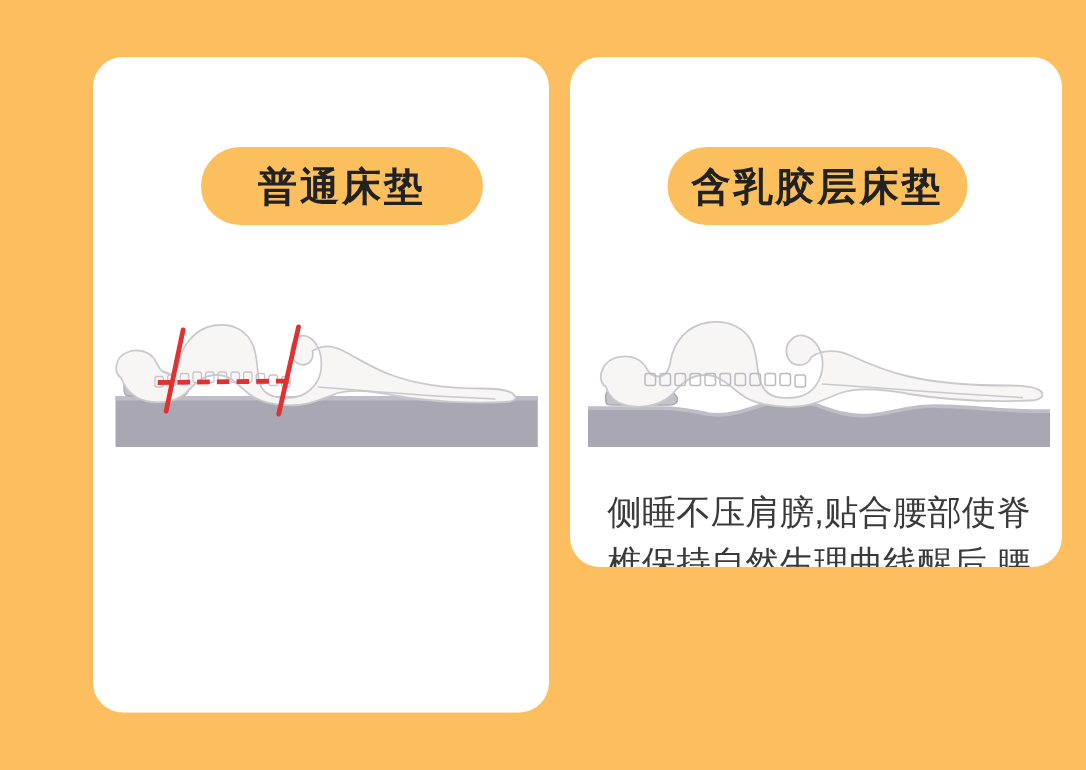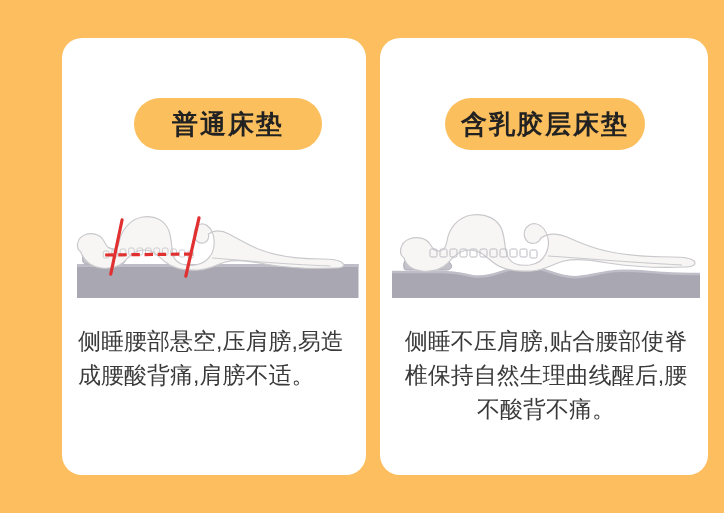--- a/index.html
+++ b/index.html
@@ -32,21 +32,21 @@
     left: 14px;
     top: 38px;
     width: 304px;
     height: 437px;
     margin-left: 48px;
   }
   .card-right {
     left: 380px;
     top: 38px;
     width: 328px;
-    height: 437px;
+    height: 340px;
   }
   .badge {
     position: absolute;
     top: 60px;
     height: 52px;
     border-radius: 26px;
     background: #FBBF5E;
     display: flex;
     align-items: center;
     justify-content: center;
@@ -167,21 +167,20 @@
           <path d="M46 67 L142 66" fill="none" stroke="#E03030" stroke-width="3.2" stroke-dasharray="9 5" stroke-linecap="butt"></path>
         </g>
 
         <g stroke="#E03030" stroke-width="3.4" stroke-linecap="round">
           <line x1="64" y1="32" x2="52" y2="86"></line>
           <line x1="146" y1="30" x2="132" y2="88"></line>
         </g>
       </svg>
     </div>
 
-    <div class="caption">侧睡腰部悬空,压肩膀,易造成腰酸背痛,肩膀不适。</div>
   </div>
 
   <div class="card card-right">
 
     <div class="badge badge-right">
       <span>含乳胶层床垫</span>
     </div>
 
     <div class="illus">
       <svg viewBox="0 0 328 118" preserveAspectRatio="none" xmlns="http://www.w3.org/2000/svg">

